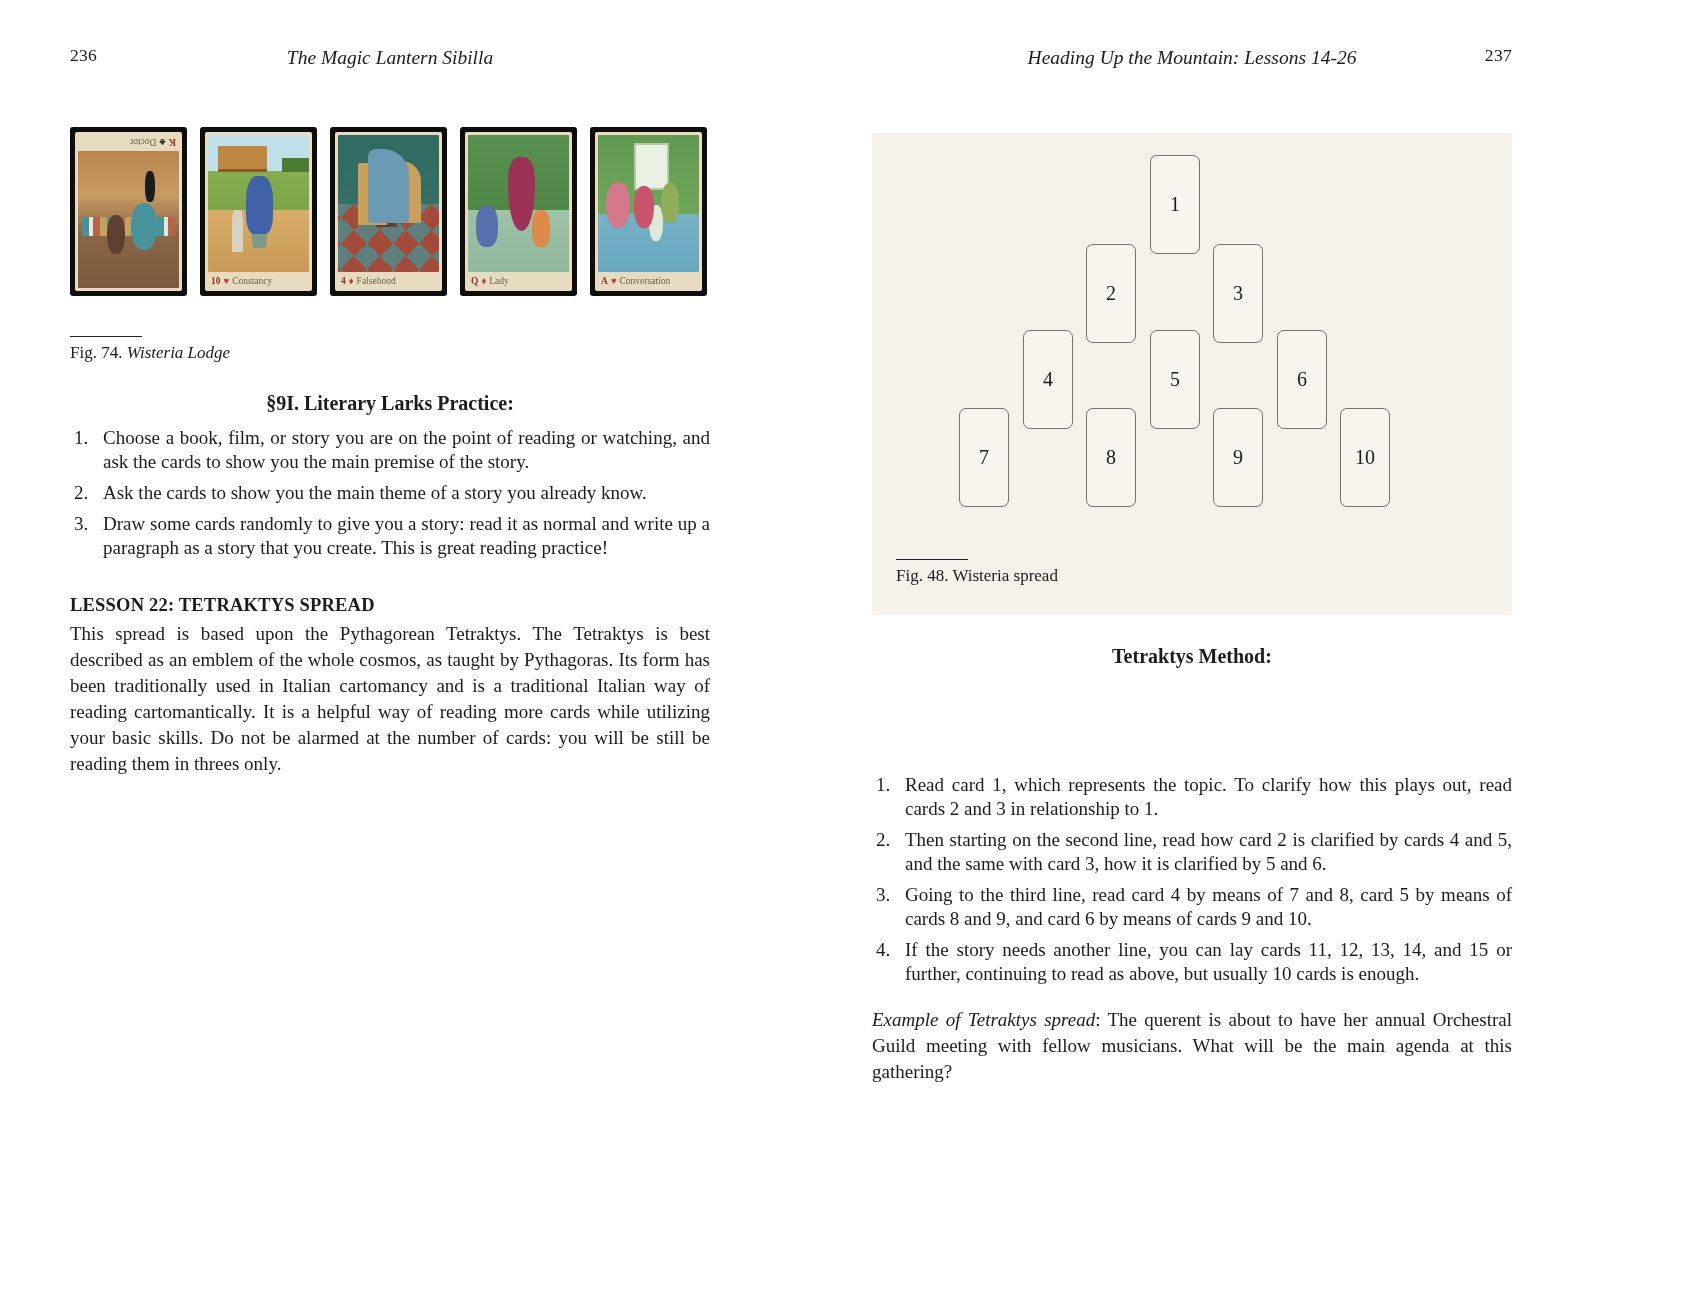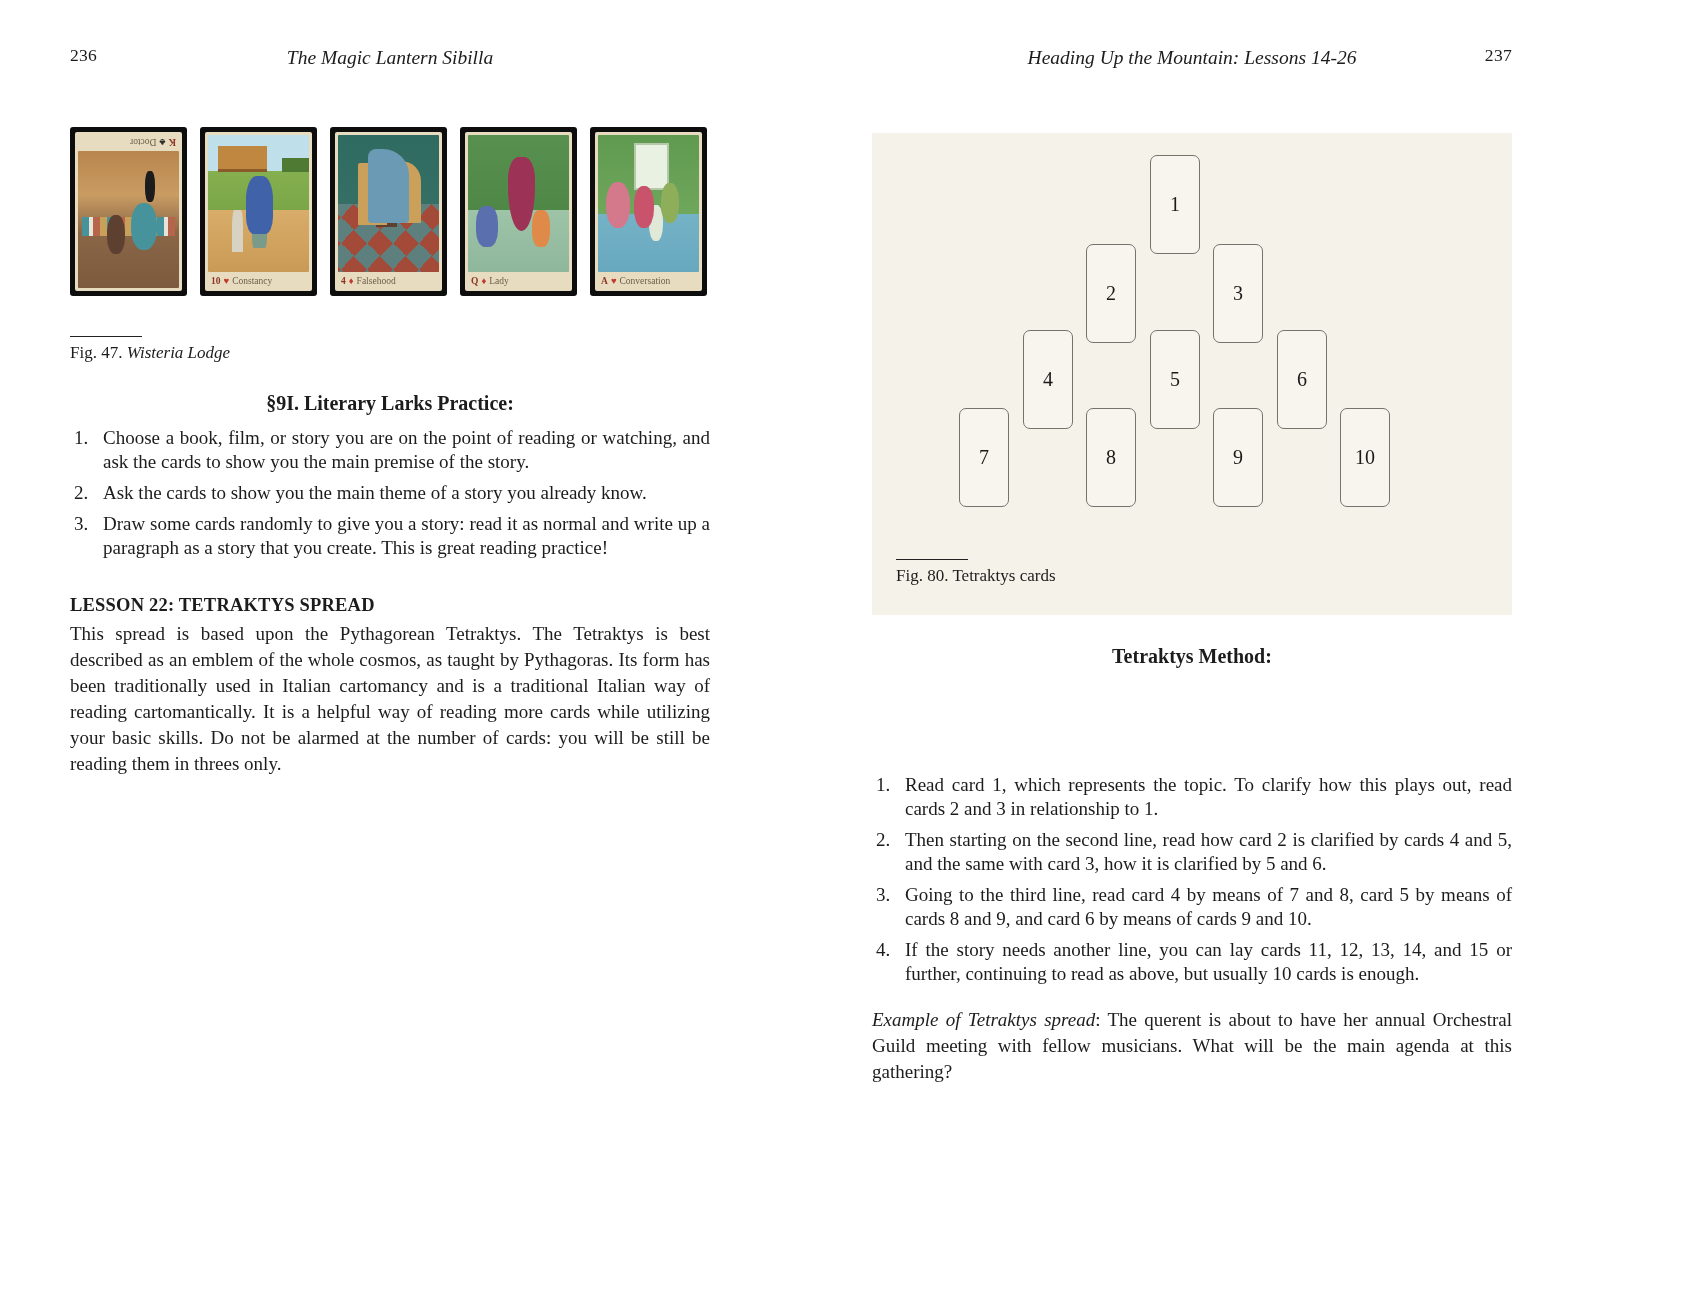--- a/index.html
+++ b/index.html
@@ -182,21 +182,21 @@
           <span class="cname">Conversation</span>
         </div>
       </div>
     </div>
 
   </div>
 
   <div class="fig-caption" style="top:336px;">
     <div class="fig-rule"></div>
     <div class="cap-text">
-      <span>Fig. 47.</span>
+      <span>Fig. 74.</span>
       <span class="cap-title-italic">Wisteria Lodge</span>
     </div>
   </div>
 
   <div class="center-head" style="top:392px;text-align:center;">§9I. Literary Larks Practice:</div>
 
   <div class="numlist" style="top:426px;">
     <div class="li">Choose a book, film, or story you are on the point of reading or watching, and ask the cards to show you the main premise of the story.</div>
     <div class="li">Ask the cards to show you the main theme of a story you already know.</div>
     <div class="li">Draw some cards randomly to give you a story: read it as normal and write up a paragraph as a story that you create. This is great reading practice!</div>
@@ -243,22 +243,22 @@
     <div class="spread-card sc9">
         <span>9</span>
       </div>
     <div class="spread-card sc10">
         <span>10</span>
       </div>
 
     <div class="fig-caption">
       <div class="fig-rule"></div>
       <div class="cap-text">
-        <span>Fig. 80.</span>
-        <span>Tetraktys cards</span>
+        <span>Fig. 48.</span>
+        <span>Wisteria spread</span>
       </div>
     </div>
   </div>
 
   <div class="center-head" style="top:645px;">Tetraktys Method:</div>
 
 
   <div class="numlist" style="top:749px;margin-top:24px;">
     <div class="li">Read card 1, which represents the topic. To clarify how this plays out, read cards 2 and 3 in relationship to 1.</div>
     <div class="li">Then starting on the second line, read how card 2 is clarified by cards 4 and 5, and the same with card 3, how it is clarified by 5 and 6.</div>

